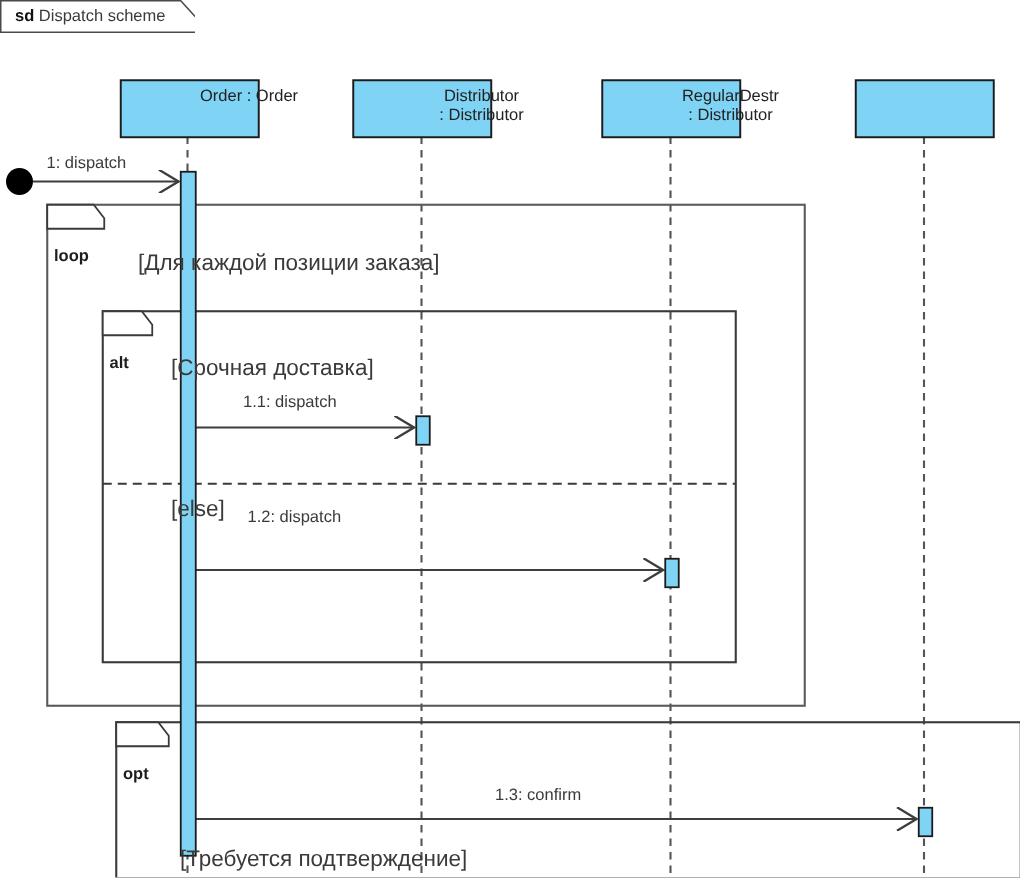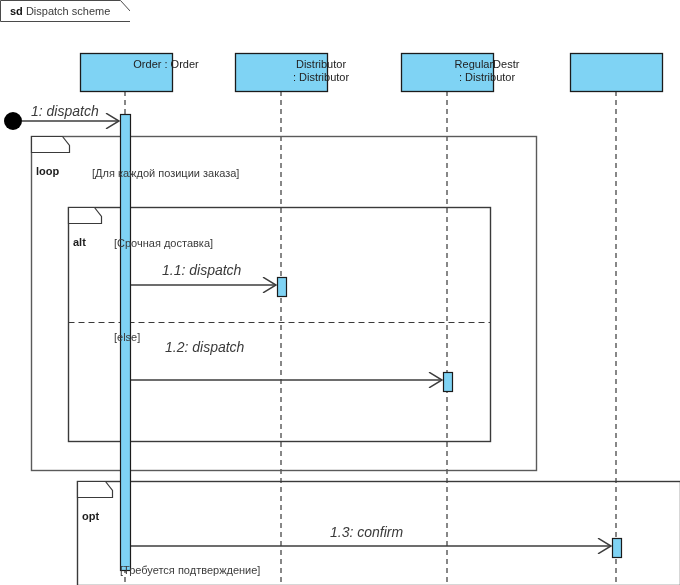--- a/index.html
+++ b/index.html
@@ -54,28 +54,27 @@
     position: absolute;
     text-align: center;
     font-size: 11px;
     line-height: 13px;
     color: #222222;
     pointer-events: none;
     margin-left: 40px;
   }
   .msg-label {
     position: absolute;
-    font-size: 14px;
+    font-size: 11px;
     color: #3a3a3a;
     white-space: nowrap;
-    font-style: italic;
   }
   .guard-label {
     position: absolute;
-    font-size: 11px;
+    font-size: 15px;
     color: #3a3a3a;
     white-space: nowrap;
   }
 </style>
 </head>
 <body>
 
 <div id="canvas">
 
   <svg id="title-tab" width="130" height="24" style="position:absolute;left:0;top:0;">

